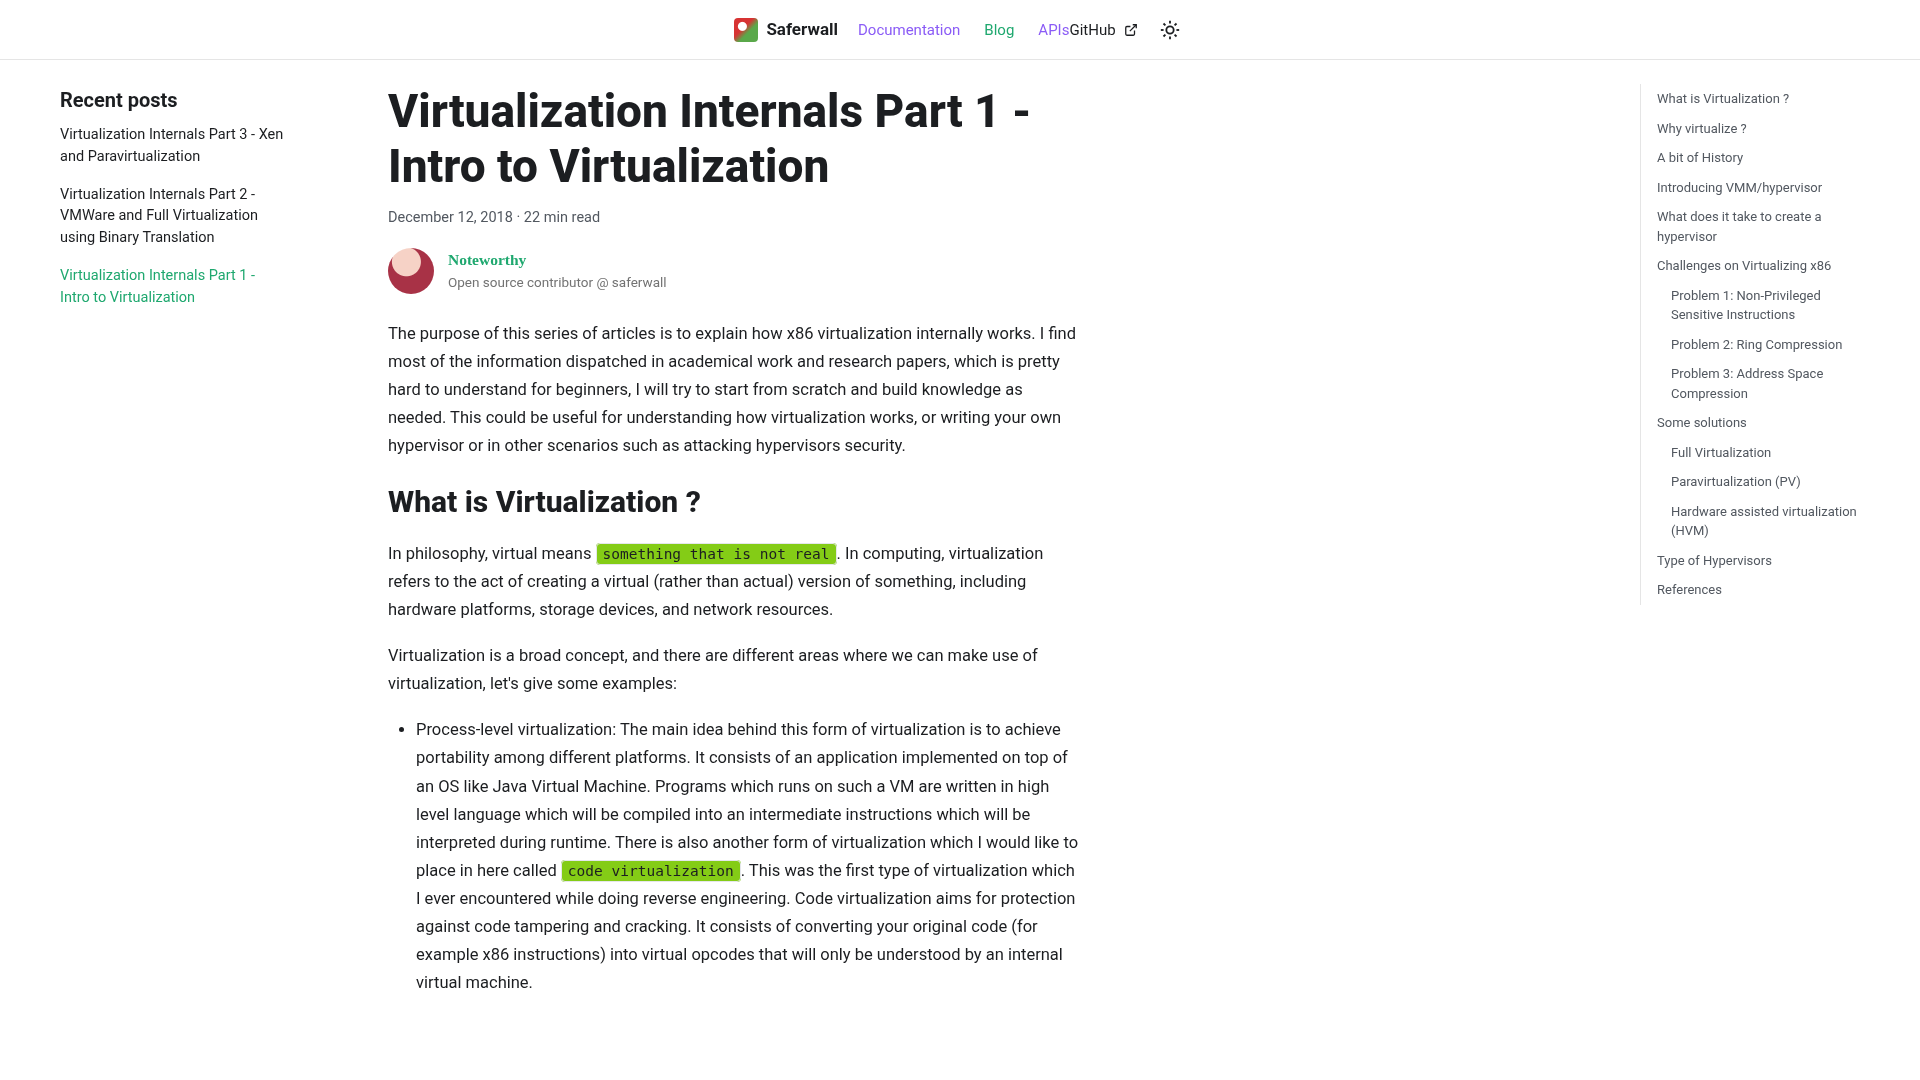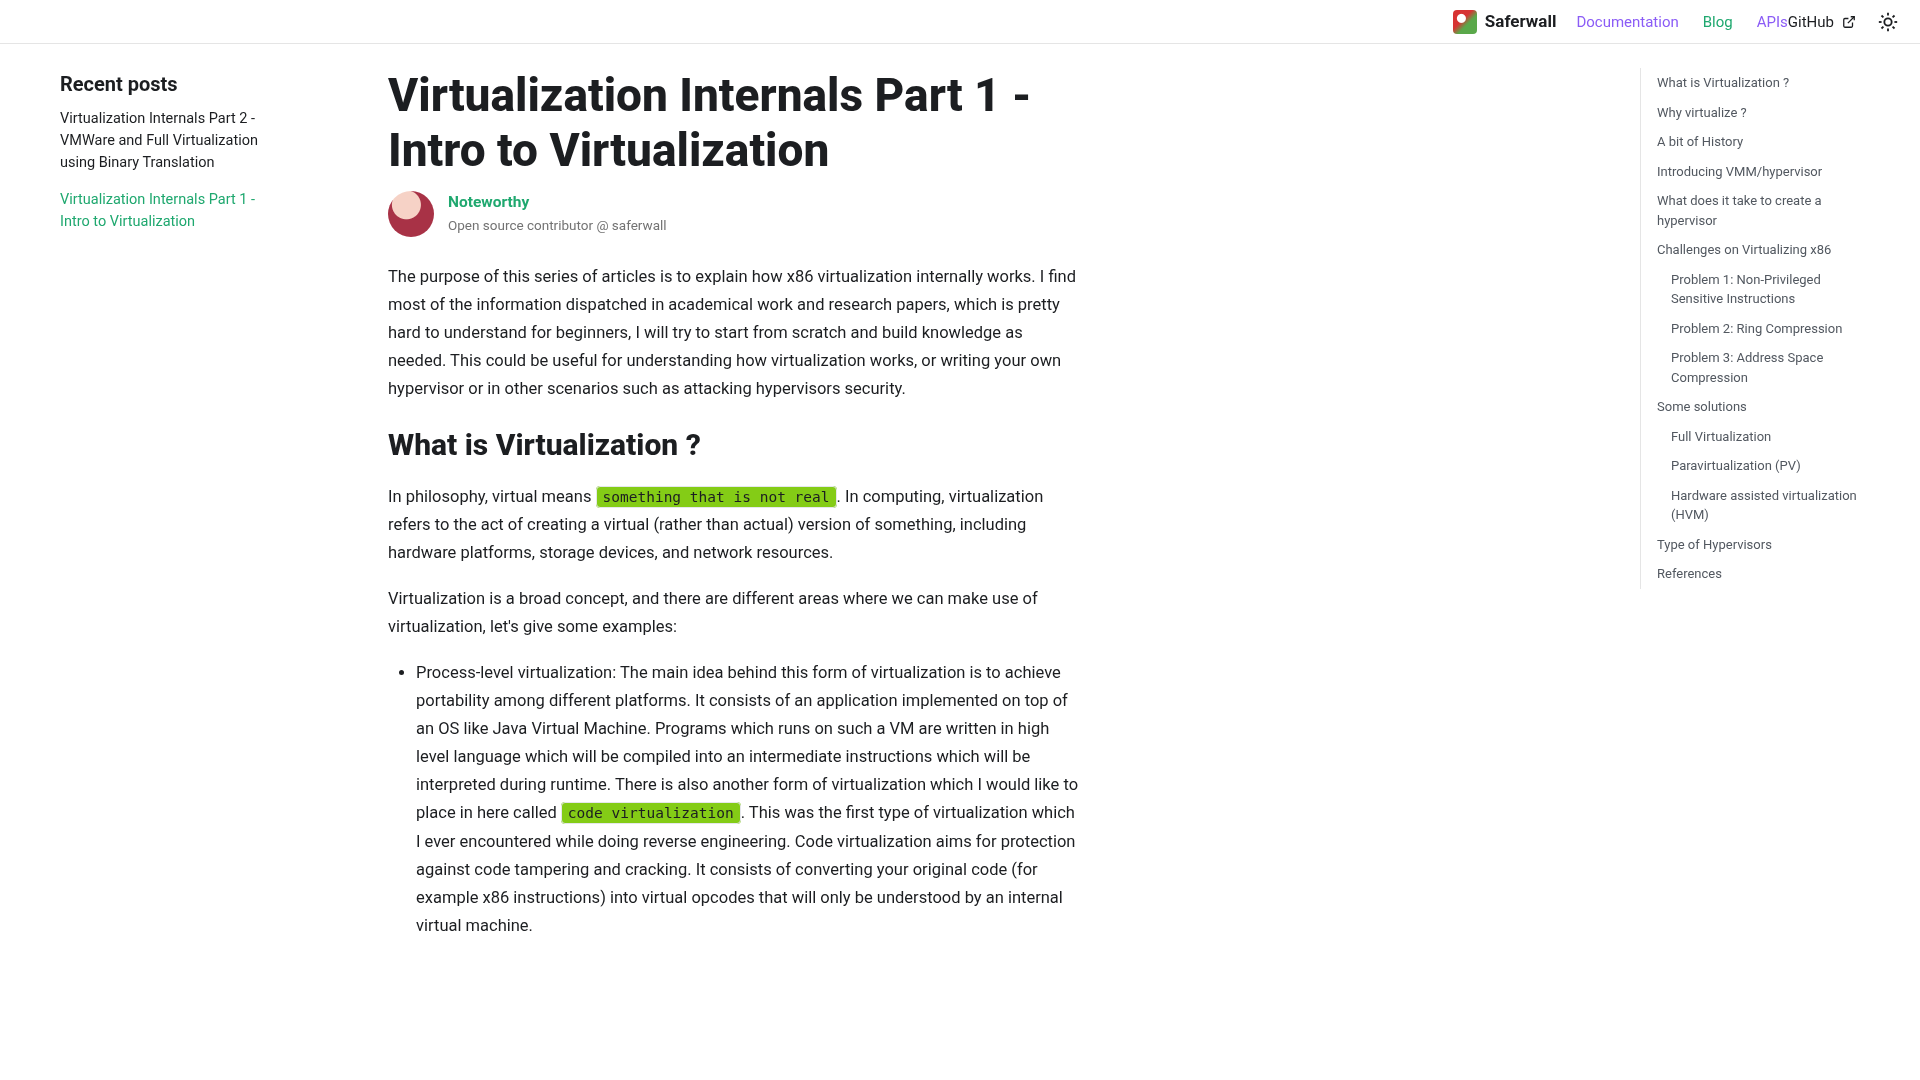--- a/index.html
+++ b/index.html
@@ -6,24 +6,24 @@
 body {
   font-family: -apple-system, BlinkMacSystemFont, "Segoe UI", Roboto, Helvetica, Arial, sans-serif;
   color: #1c1e21;
   background: #fff;
   font-size: 16px;
   line-height: 1.6;
 }
 
 
 .navbar {
-  height: 44px;
+  height: 60px;
   display: flex;
   align-items: center;
-  justify-content: flex-end;
+  justify-content: center;
   padding: 0 16px;
   border-bottom: 1px solid #e5e5e5;
 }
 .navbar-left { display: flex; align-items: center; gap: 8px; }
 .brand { display: flex; align-items: center; gap: 8px; font-weight: 700; font-size: 17px; margin-right: 12px; }
 .brand-logo {
   width: 24px; height: 24px; border-radius: 4px;
   background: linear-gradient(135deg,#d73333 40%,#5aa84a 60%);
   position: relative;
 }
@@ -58,21 +58,21 @@
 .recent-list li.active { color: #1fa86f; }
 
 .main { padding: 24px 32px 32px 56px; max-width: 780px; }
 .post-title { font-size: 46px; font-weight: 800; line-height: 1.2; margin-bottom: 12px; }
 .post-meta { font-size: 14.5px; color: #525860; margin-bottom: 18px; }
 .author { display:flex; align-items:center; gap:14px; margin-bottom: 26px; }
 .avatar {
   width: 46px; height:46px; border-radius:50%;
   background: radial-gradient(circle at 40% 30%, #f6d2c6 0 14px, #a83246 15px 100%);
 }
-.author-name { color:#1fa86f; font-weight:700; font-size:15.5px; cursor:pointer; display:block; }
+.author-name { color:#1fa86f; font-weight:700; font-size:15.5px; cursor:pointer; display:block;font-family:Liberation Serif, serif; }
 .author-role { font-size:13.5px; color:#737373; }
 
 .article p { margin-bottom: 18px; font-size: 16.5px; line-height: 1.7; }
 .article h2 { font-size: 30px; font-weight: 800; margin: 18px 0 14px; }
 .article code.inline {
   background: #84cc16; border:1px solid #e5e7eb; padding: 2px 6px;
   font-family: Menlo, Consolas, monospace; font-size: 14.5px; border-radius: 4px;
 }
 .article ul { padding-left: 28px; margin-bottom: 36px; }
 .article ul li { font-size: 16.5px; line-height: 1.7; margin-bottom: 4px; }
@@ -123,27 +123,29 @@
       </svg>
     </div>
   </div>
 </nav>
 
 <div class="page">
 
   <aside class="sidebar-left">
     <h3>Recent posts</h3>
     <ul class="recent-list">
+      <li>Virtualization Internals Part 3 - Xen and Paravirtualization</li>
       <li>Virtualization Internals Part 2 - VMWare and Full Virtualization using Binary Translation</li>
       <li class="active">Virtualization Internals Part 1 - Intro to Virtualization</li>
     </ul>
   </aside>
 
   <main class="main article">
     <h1 class="post-title">Virtualization Internals Part 1 - Intro to Virtualization</h1>
+    <div class="post-meta">December 12, 2018 · 22 min read</div>
 
     <div class="author">
       <div class="avatar"></div>
       <div>
         <a class="author-name">Noteworthy</a>
         <div class="author-role">Open source contributor @ saferwall</div>
       </div>
     </div>
 
     <p>The purpose of this series of articles is to explain how x86 virtualization internally works. I find most of the information dispatched in academical work and research papers, which is pretty hard to understand for beginners, I will try to start from scratch and build knowledge as needed. This could be useful for understanding how virtualization works, or writing your own hypervisor or in other scenarios such as attacking hypervisors security.</p>

